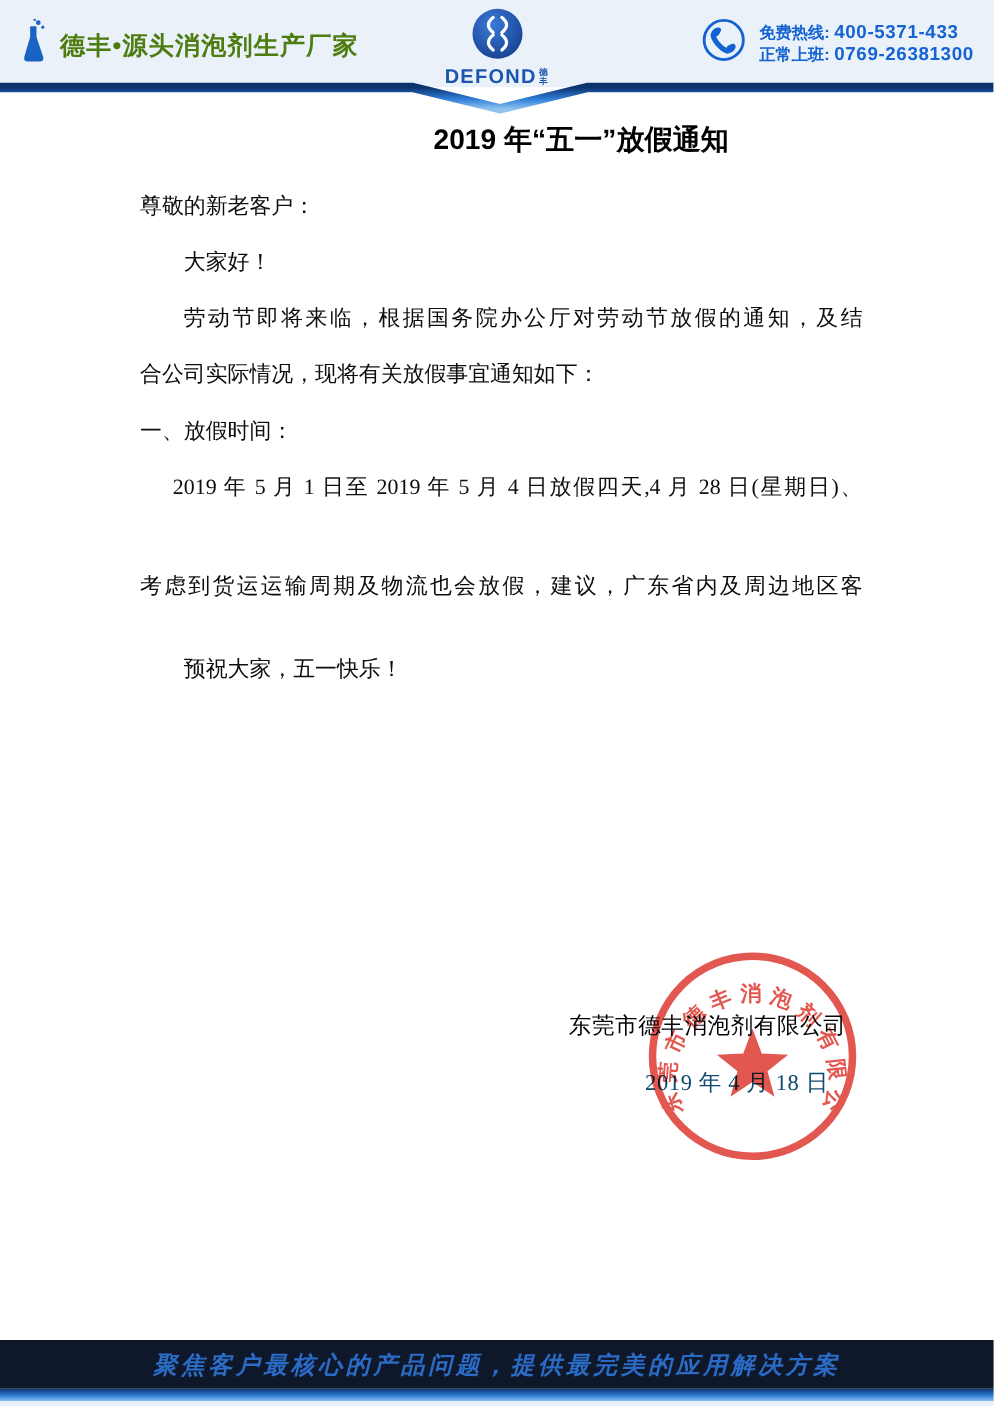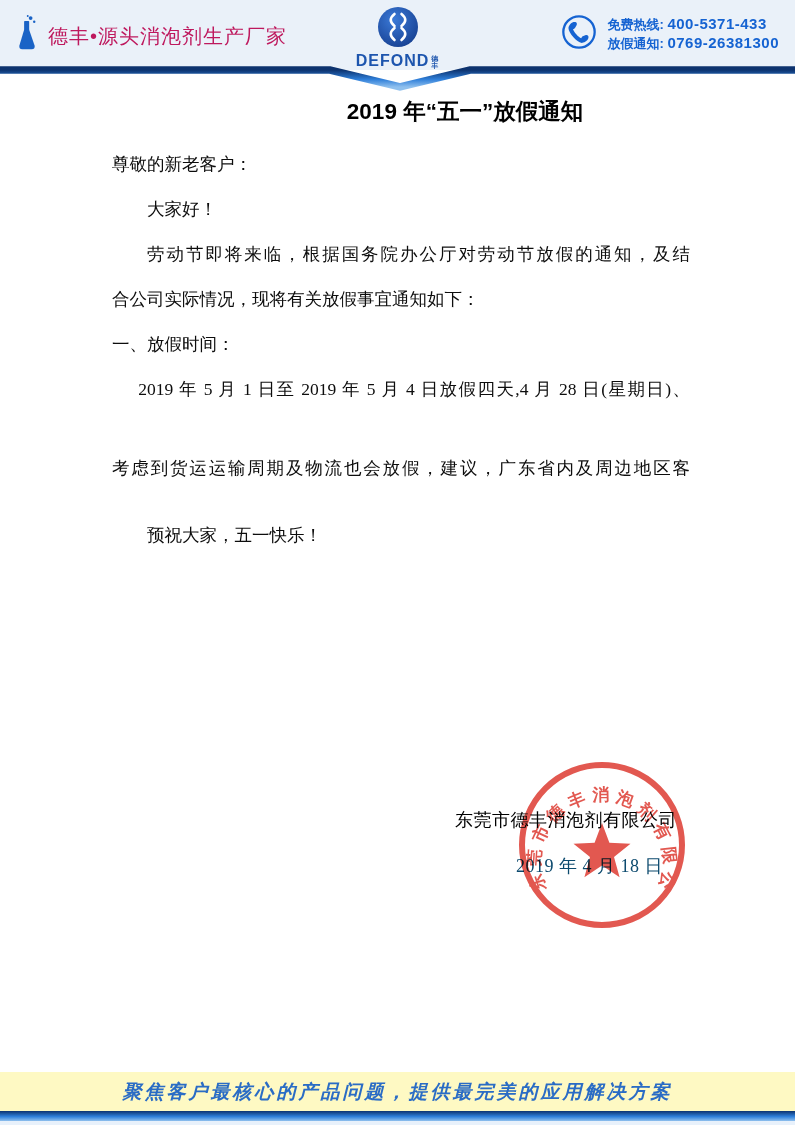--- a/index.html
+++ b/index.html
@@ -3,21 +3,21 @@
 <meta charset="utf-8">
 <style>
   * { box-sizing: border-box; margin: 0; padding: 0; }
   html,body { width:795px; height:1125px; background:#fff; overflow:hidden;
               font-family:"Liberation Serif", serif; }
   .page { position:relative; width:795px; height:1125px; }
 
   
   .header { position:relative; height:70px; background:#eaf1f9; }
   .brand { position:absolute; left:14px; top:12px; display:flex; align-items:center; gap:8px; }
-  .brand-text { color:#be185d; font-weight:normal; font-size:20px;
+  .brand-text { color:#4d7c0f; font-weight:bold; font-size:20px;
                 font-family:"Liberation Sans", sans-serif; letter-spacing:1px; }
   .logo-center { position:absolute; left:50%; top:5px; transform:translateX(-50%);
                  width:130px; text-align:center; }
   .logo-word { color:#1d55ae; font-weight:bold; font-size:16px; letter-spacing:1px;
                font-family:"Liberation Sans", sans-serif; line-height:16px; }
   .logo-word-sub { display:inline-block; width:9px; font-size:7px; line-height:7px;
                    vertical-align:middle; white-space:normal; word-break:break-all;
                    letter-spacing:0; margin-left:1px; }
   .hotlines { position:absolute; right:16px; top:13px; display:flex; align-items:center; gap:9px; }
   .hotline-lines { font-family:"Liberation Sans", sans-serif; color:#1563d2;
@@ -43,21 +43,21 @@
 
   .sig-company { position:absolute; top:738px; right:118px; font-size:18px; color:#000;
                  letter-spacing:0.5px; }
   .sig-date { position:absolute; top:784px; right:132px; font-size:18px; color:#0c4a6e;
               letter-spacing:0.5px; }
 
   .stamp { position:absolute; top:687px; left:514px; width:176px; height:176px;
            mix-blend-mode:multiply; opacity:0.85; filter:blur(0.4px); }
 
   
-  .footer-strip { height:39px; background:#fef9c3; display:flex; align-items:center;
+  .footer-strip { height:39px; background:#0f172a; display:flex; align-items:center;
                   justify-content:center; }
   .footer-slogan { color:#2a6cc5; font-weight:bold; font-style:italic; font-size:19px;
                    letter-spacing:3px; font-family:"Liberation Serif", serif; }
   .footer-band { height:10px; background:linear-gradient(to bottom,#0d336f 0%,#2f7fd9 55%,#8fc0ee 100%); }
   .footer-bottom { height:4px; background:#e8f1fb; }
 </style>
 </head>
 <body>
 
 <div class="page">
@@ -109,21 +109,21 @@
                      L0.6,-6.3 C-0.5,-5.9 -1.6,-5.9 -2.6,-6.5
                      C-4.2,-3.8 -4.2,3.8 -2.6,6.5
                      C-1.6,5.9 -0.5,5.9 0.6,6.3 L3.2,7.2
                      C4.5,7.7 5,9.3 4,10.5 C2,13 -2.5,13 -5.5,10.5
                      C-9,6.5 -9,-6.5 -5.5,-10.5 Z"></path>
           </g>
         </svg>
       </span>
       <div class="hotline-lines">
         <div><span>免费热线:</span> <span class="hotline-num">400-5371-433</span></div>
-        <div><span>放假通知:</span> <span class="hotline-num">0769-26381300</span></div>
+        <div><span>正常上班:</span> <span class="hotline-num">0769-26381300</span></div>
       </div>
     </div>
   </div>
 
   <svg class="band-svg" viewBox="0 0 795 34" preserveAspectRatio="none">
     <defs>
       <linearGradient id="bandGrad" x1="0" y1="0" x2="0" y2="1">
         <stop offset="0%" stop-color="#0d336f"></stop>
         <stop offset="55%" stop-color="#2f7fd9"></stop>
         <stop offset="100%" stop-color="#8fc0ee"></stop>

